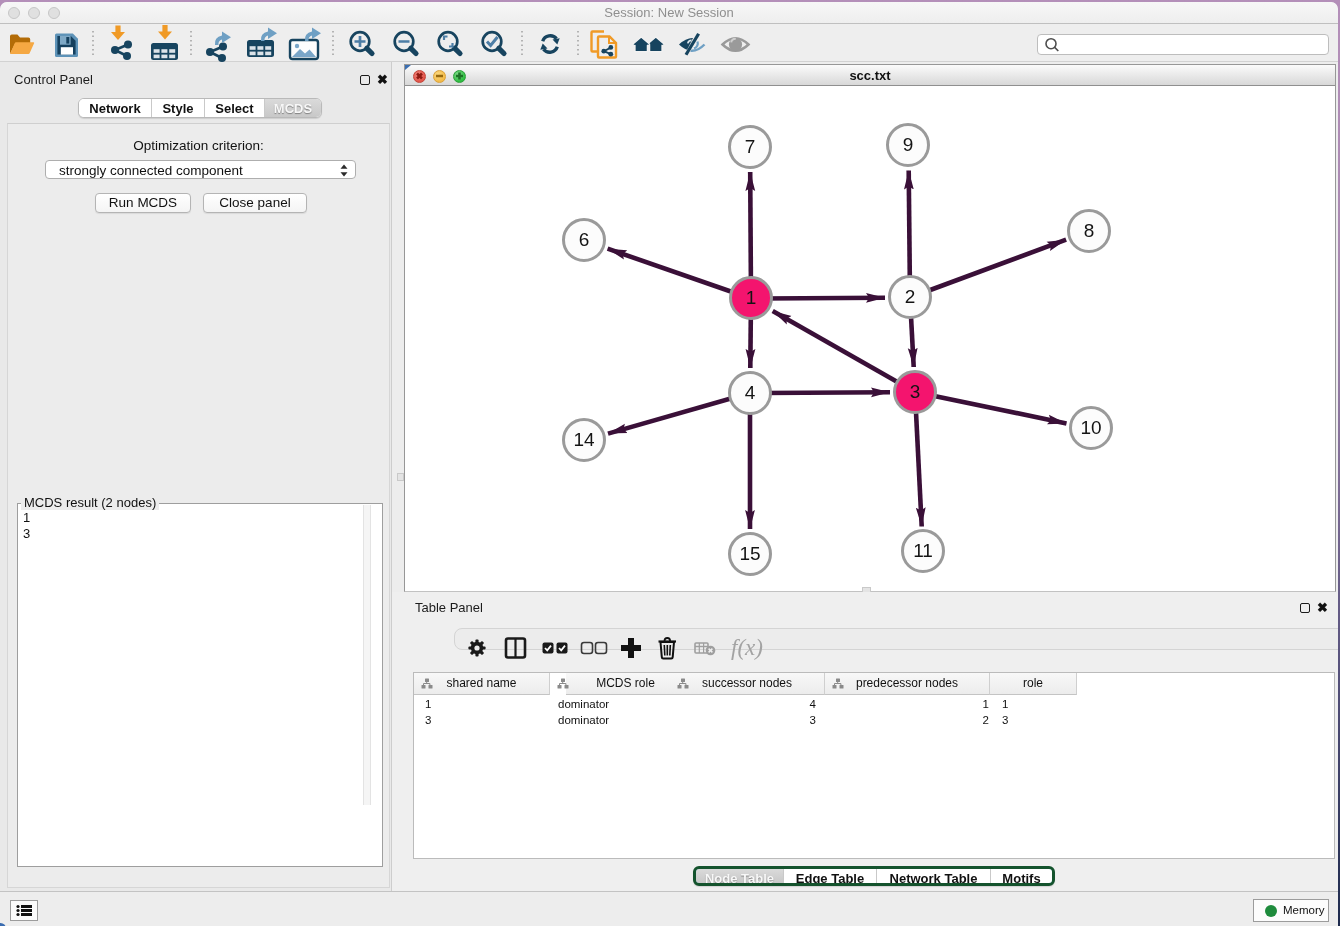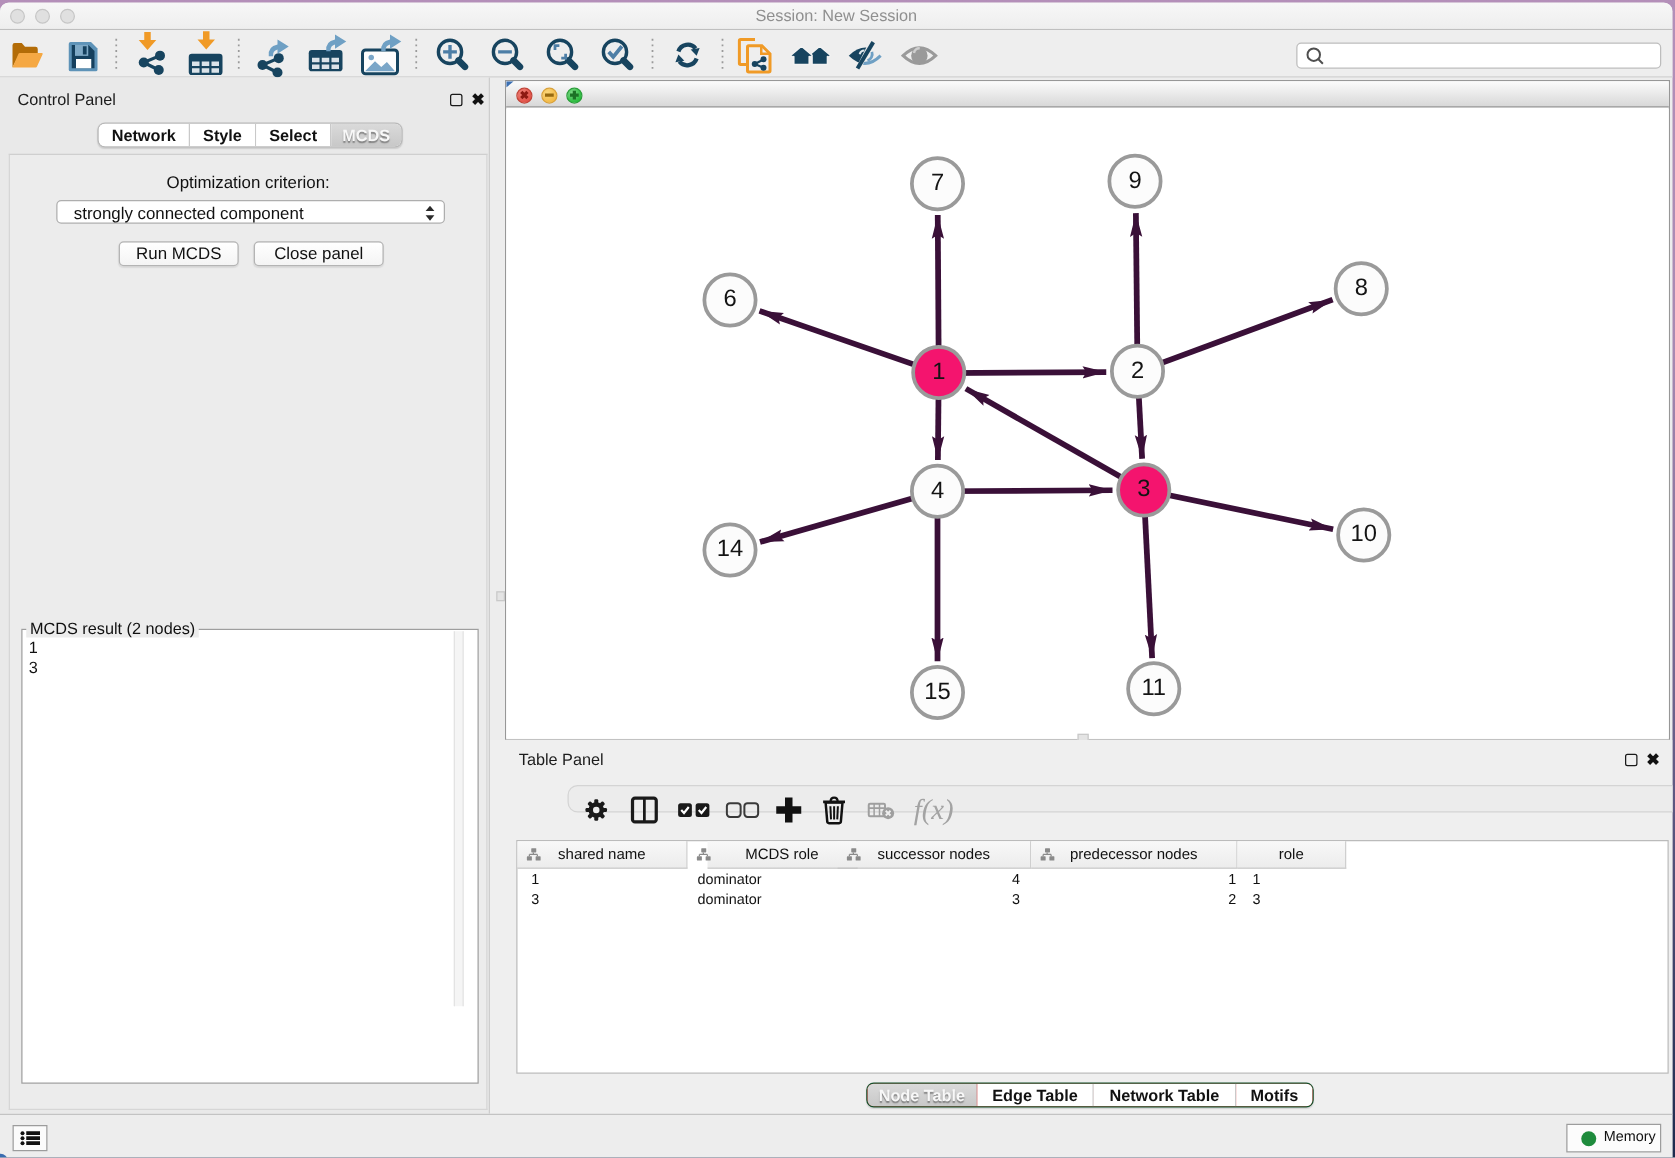--- a/index.html
+++ b/index.html
@@ -32,21 +32,21 @@
   #nettitle .t { position:absolute; left:0; top:3px; width:100%; text-align:center; font-size:13px; font-weight:bold; color:#111; }
   .tl { position:absolute; top:4.5px; width:13px; height:13px; border-radius:50%; }
   .node { position:absolute; width:44px; height:44px; border-radius:50%; background:#fcfcfc; border:3px solid #9a9a9a; text-align:center; font-size:19px; color:#141414; line-height:38px; }
   .node.sel { background:#f4146e; }
   
   #tablepanel { position:absolute; left:392px; top:590px; width:946px; height:299px; background:#efefef; }
   #ttoolbar { position:absolute; left:21px; top:36px; width:918px; height:22px; background:#ececec; border:1px solid #d4d4d4; border-radius:8px;margin-left:41px; }
   #tviewport { position:absolute; left:21px; top:80px; width:922px; height:187px; background:#ffffff; border:1px solid #bbbbbb; }
   .th { position:absolute; top:0; height:22px; background:linear-gradient(180deg,#f8f8f8,#ececec); border-right:1px solid #cfcfcf; border-bottom:1px solid #c4c4c4; font-size:12px; color:#111; text-align:center; line-height:21px; }
   .td { position:absolute; font-size:11.5px; color:#111; height:16px; line-height:16px; }
-  #btabs { position:absolute; left:301px; top:274px; display:flex; height:20px; border:1px solid #14532d; border-radius:6px; overflow:hidden; background:#ef4444; box-shadow:0 1px 1px rgba(0,0,0,0.12); }
+  #btabs { position:absolute; left:301px; top:274px; display:flex; height:20px; border:3px solid #14532d; border-radius:6px; overflow:hidden; background:#0f766e; box-shadow:0 1px 1px rgba(0,0,0,0.12); }
   
   #statusbar { position:absolute; left:0; top:889px; width:1338px; height:35px; background:#ededed; border-top:1px solid #c3c3c3; }
   #listbtn { position:absolute; left:10px; top:8px; width:28px; height:21px; background:#fbfbfb; border:1px solid #9c9c9c; }
   #membtn { position:absolute; left:1253px; top:7px; width:76px; height:23px; background:#fcfcfc; border:1px solid #9c9c9c; font-size:11.5px; color:#111; }
   .grip { position:absolute; background:#e4e4e4; border:1px solid #c9c9c9; }
 </style>
 </head>
 <body>
 <div id="app">
 
@@ -234,20 +234,21 @@
           <path d="M0 0 L6 0 L0 5 Z" fill="#3b6fb2"></path>
         </svg>
       <div class="tl" style="left:8px;background:radial-gradient(circle at 35% 30%,#f08379,#e2544a 70%);border:1px solid #c24438;"></div>
       <div class="tl" style="left:28px;background:radial-gradient(circle at 35% 30%,#fbd77c,#f3bb49 70%);border:1px solid #d9a13a;"></div>
       <div class="tl" style="left:48px;background:radial-gradient(circle at 35% 30%,#7fd989,#2dbd40 70%);border:1px solid #2b9e3a;"></div>
       <svg width="80" height="22" style="position:absolute;left:0;top:0;">
         <path d="M11 11 L18 11 M14.5 7.5 L14.5 14.5" stroke="#8e1a12" stroke-width="2.6" transform="rotate(45 14.5 11)"></path>
         <path d="M31 11 L38 11" stroke="#96690f" stroke-width="2.6"></path>
         <path d="M51 11 L58 11 M54.5 7.5 L54.5 14.5" stroke="#1c7226" stroke-width="2.6"></path>
       </svg>
+      <div class="t">scc.txt</div>
     </div>
     <div id="graph" style="position:absolute;left:0;top:22px;width:930px;height:504px;background:#fff;">
       <svg width="930" height="505" style="position:absolute;left:0;top:0;">
         <defs>
           <marker id="arr" markerWidth="20" markerHeight="11" refX="19" refY="5.5" orient="auto" markerUnits="userSpaceOnUse">
             <path d="M0 0.6 L19 5.5 L0 10.4 L3 5.5 Z" fill="#3a1038"></path>
           </marker>
         </defs>
         <g stroke="#3a1038" stroke-width="4.6">
         <line x1="346.0" y1="211.5" x2="345.2" y2="85.0" marker-end="url(#arr)"></line>

